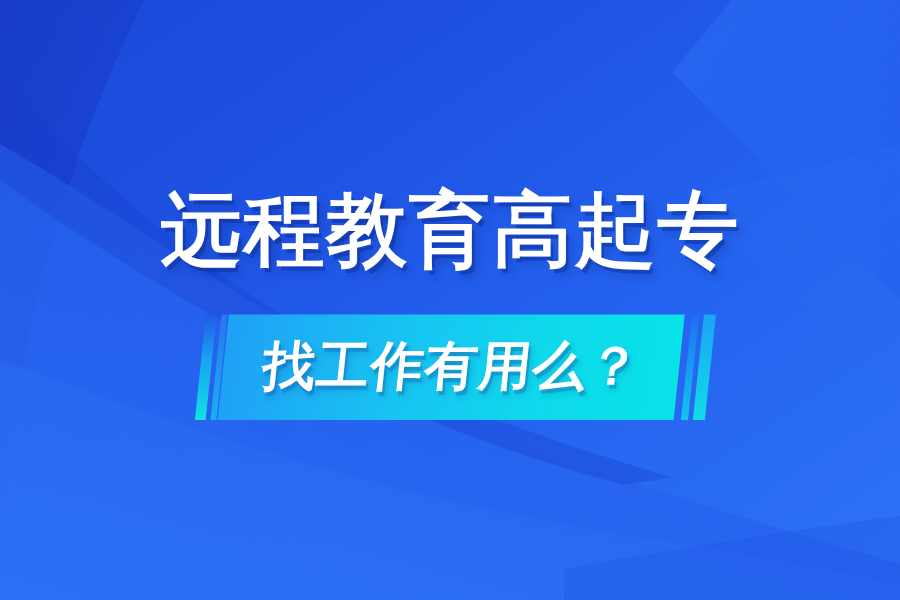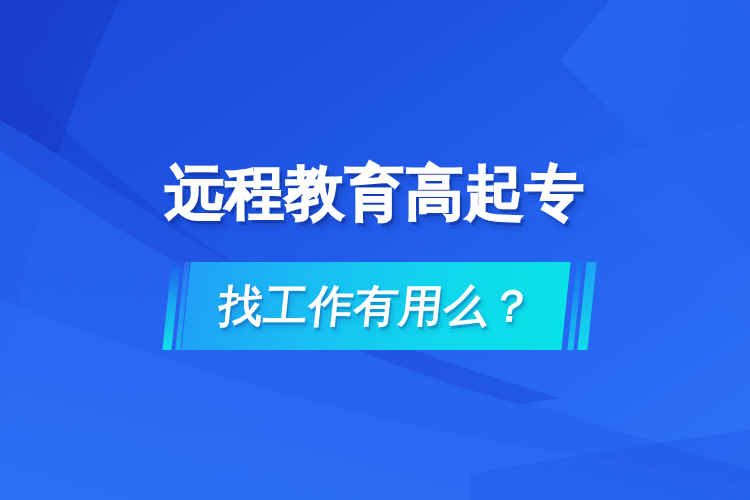--- a/index.html
+++ b/index.html
@@ -35,23 +35,23 @@
     position: absolute;
     left: 0;
     top: 150px;
     width: 750px;
     text-align: center;
     z-index: 6;
   }
   .title-text {
     display: inline-block;
     color: #ffffff;
-    font-size: 59px;
+    font-size: 68px;
     line-height: 86px;
-    font-weight: 700;
+    font-weight: 400;
     letter-spacing: 1px;
     white-space: nowrap;
     text-shadow:
       3px 4px 0 rgba(10, 40, 140, 0.42),
       5px 6px 7px rgba(8, 32, 120, 0.30);
     -webkit-text-stroke: 1.6px #ffffff;
     font-family: "DejaVu Sans", "Liberation Sans", sans-serif;
   }
 
   

